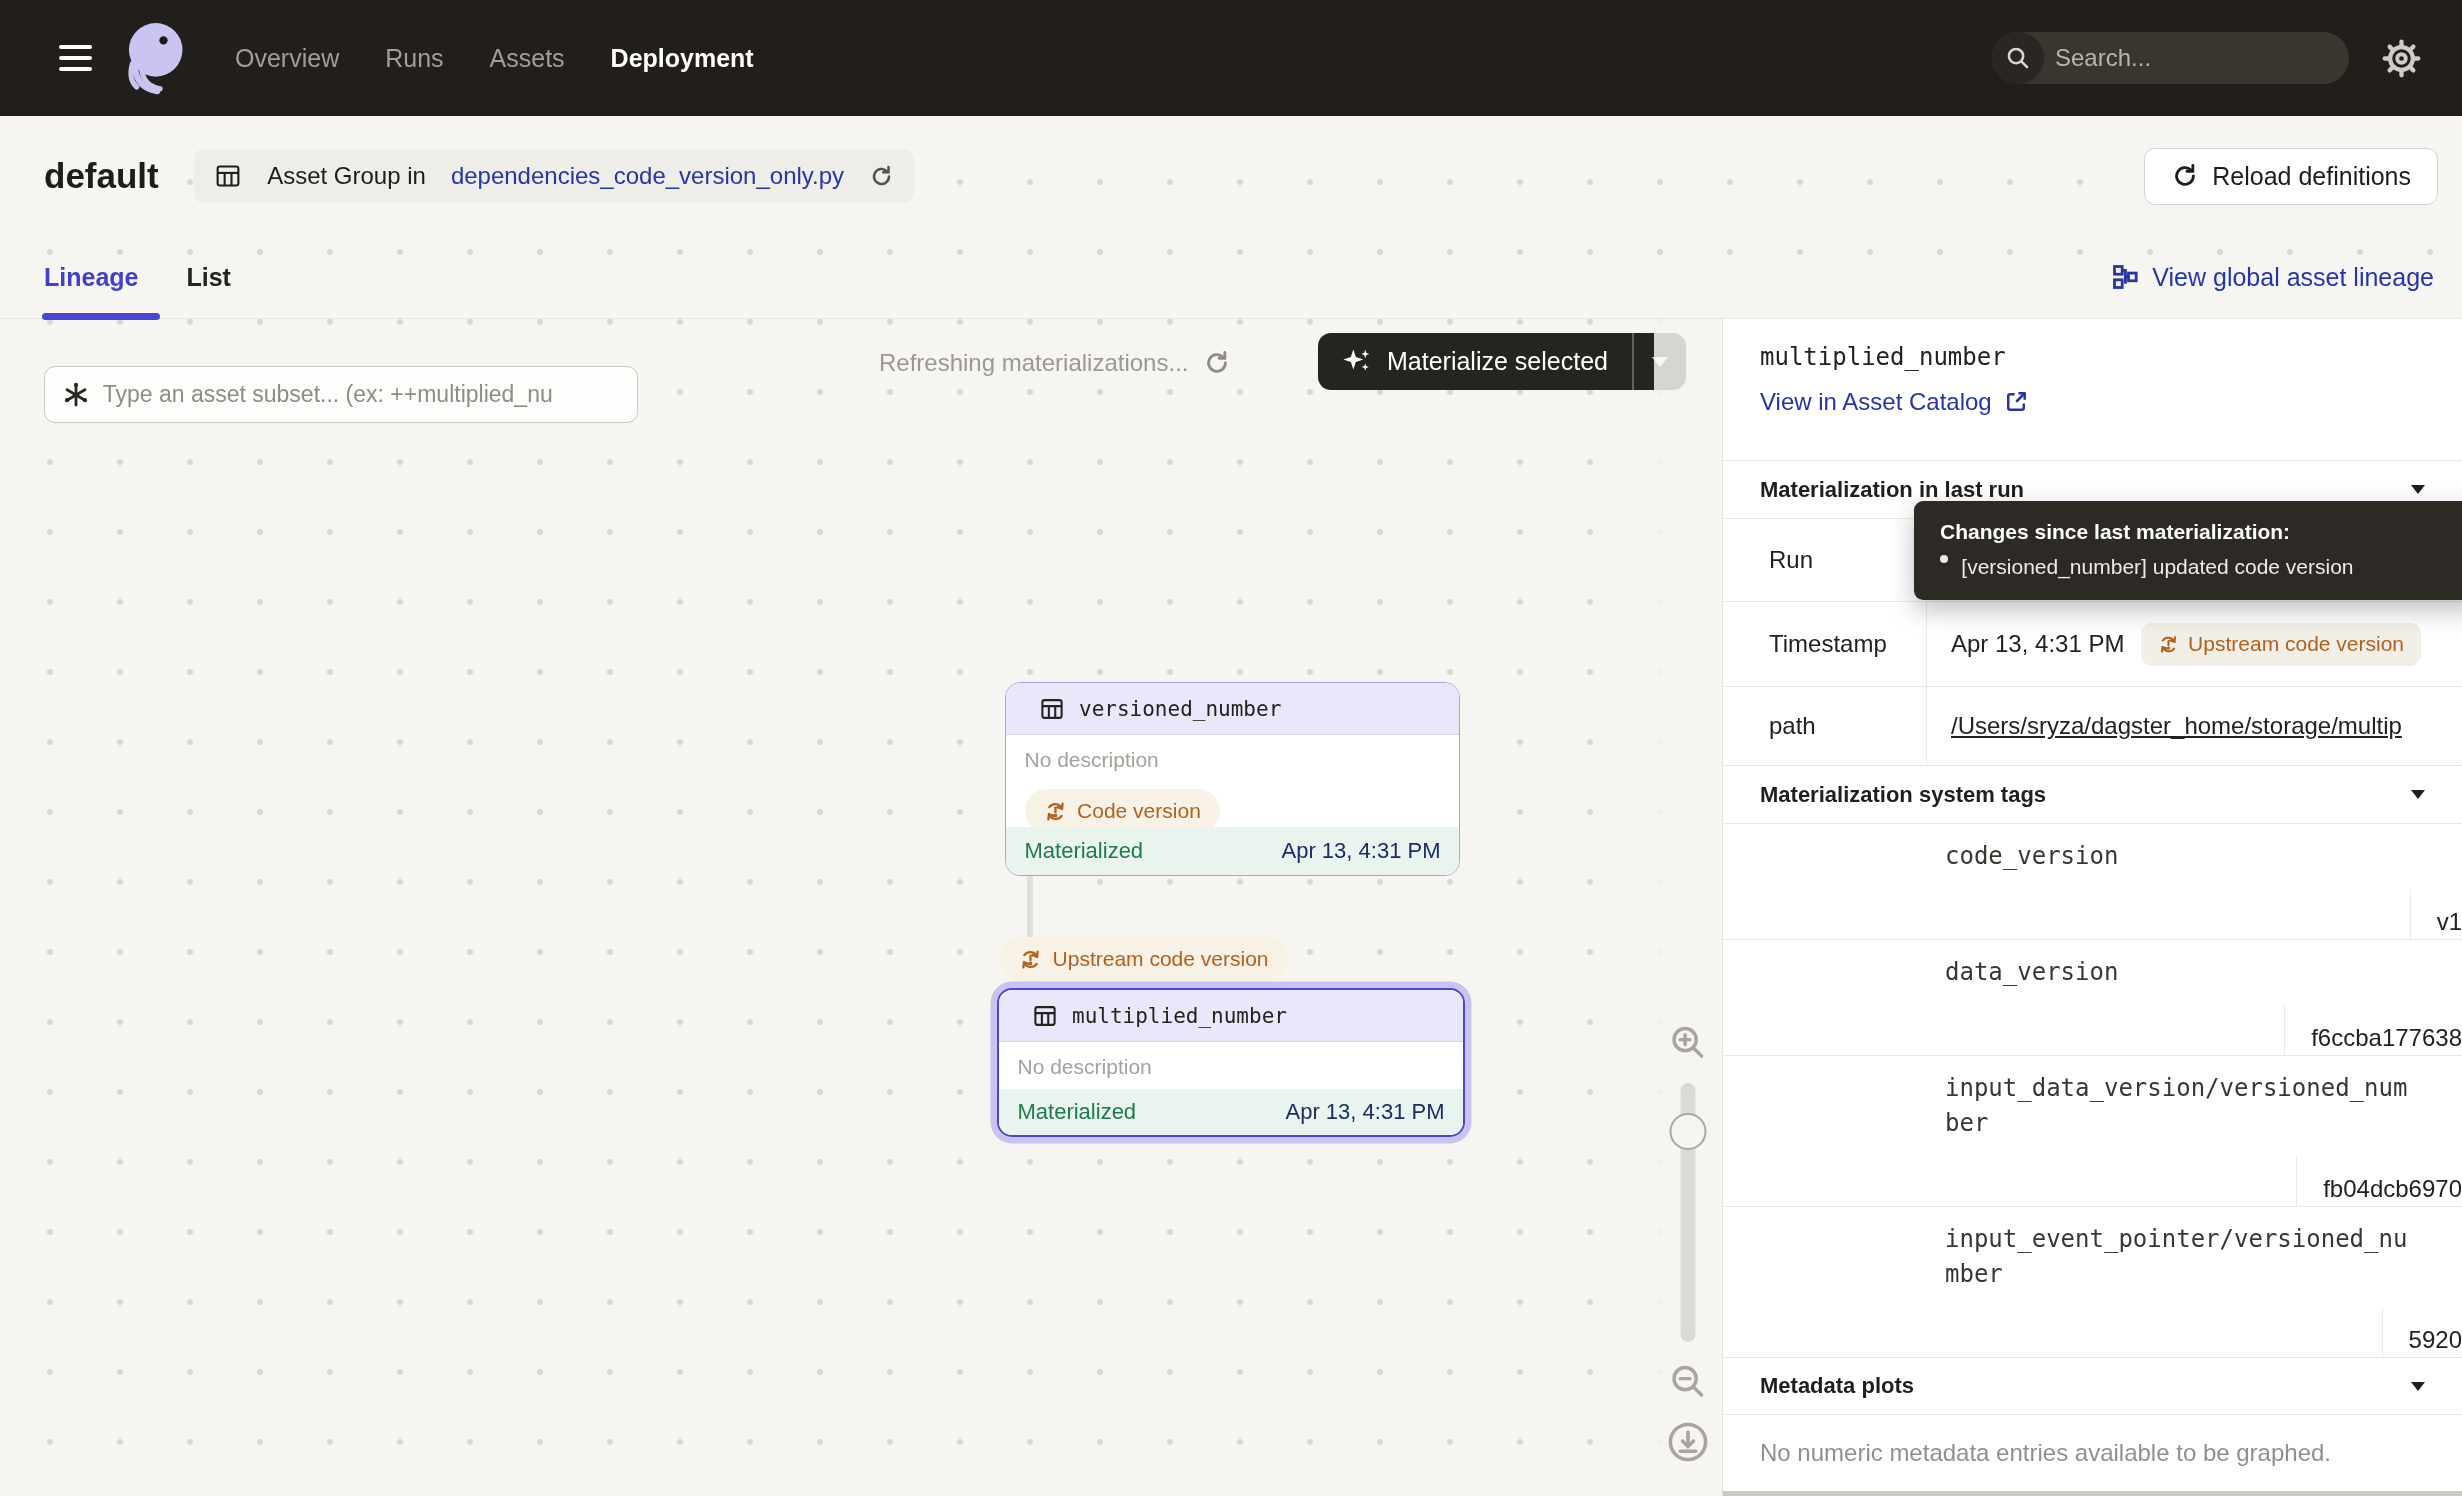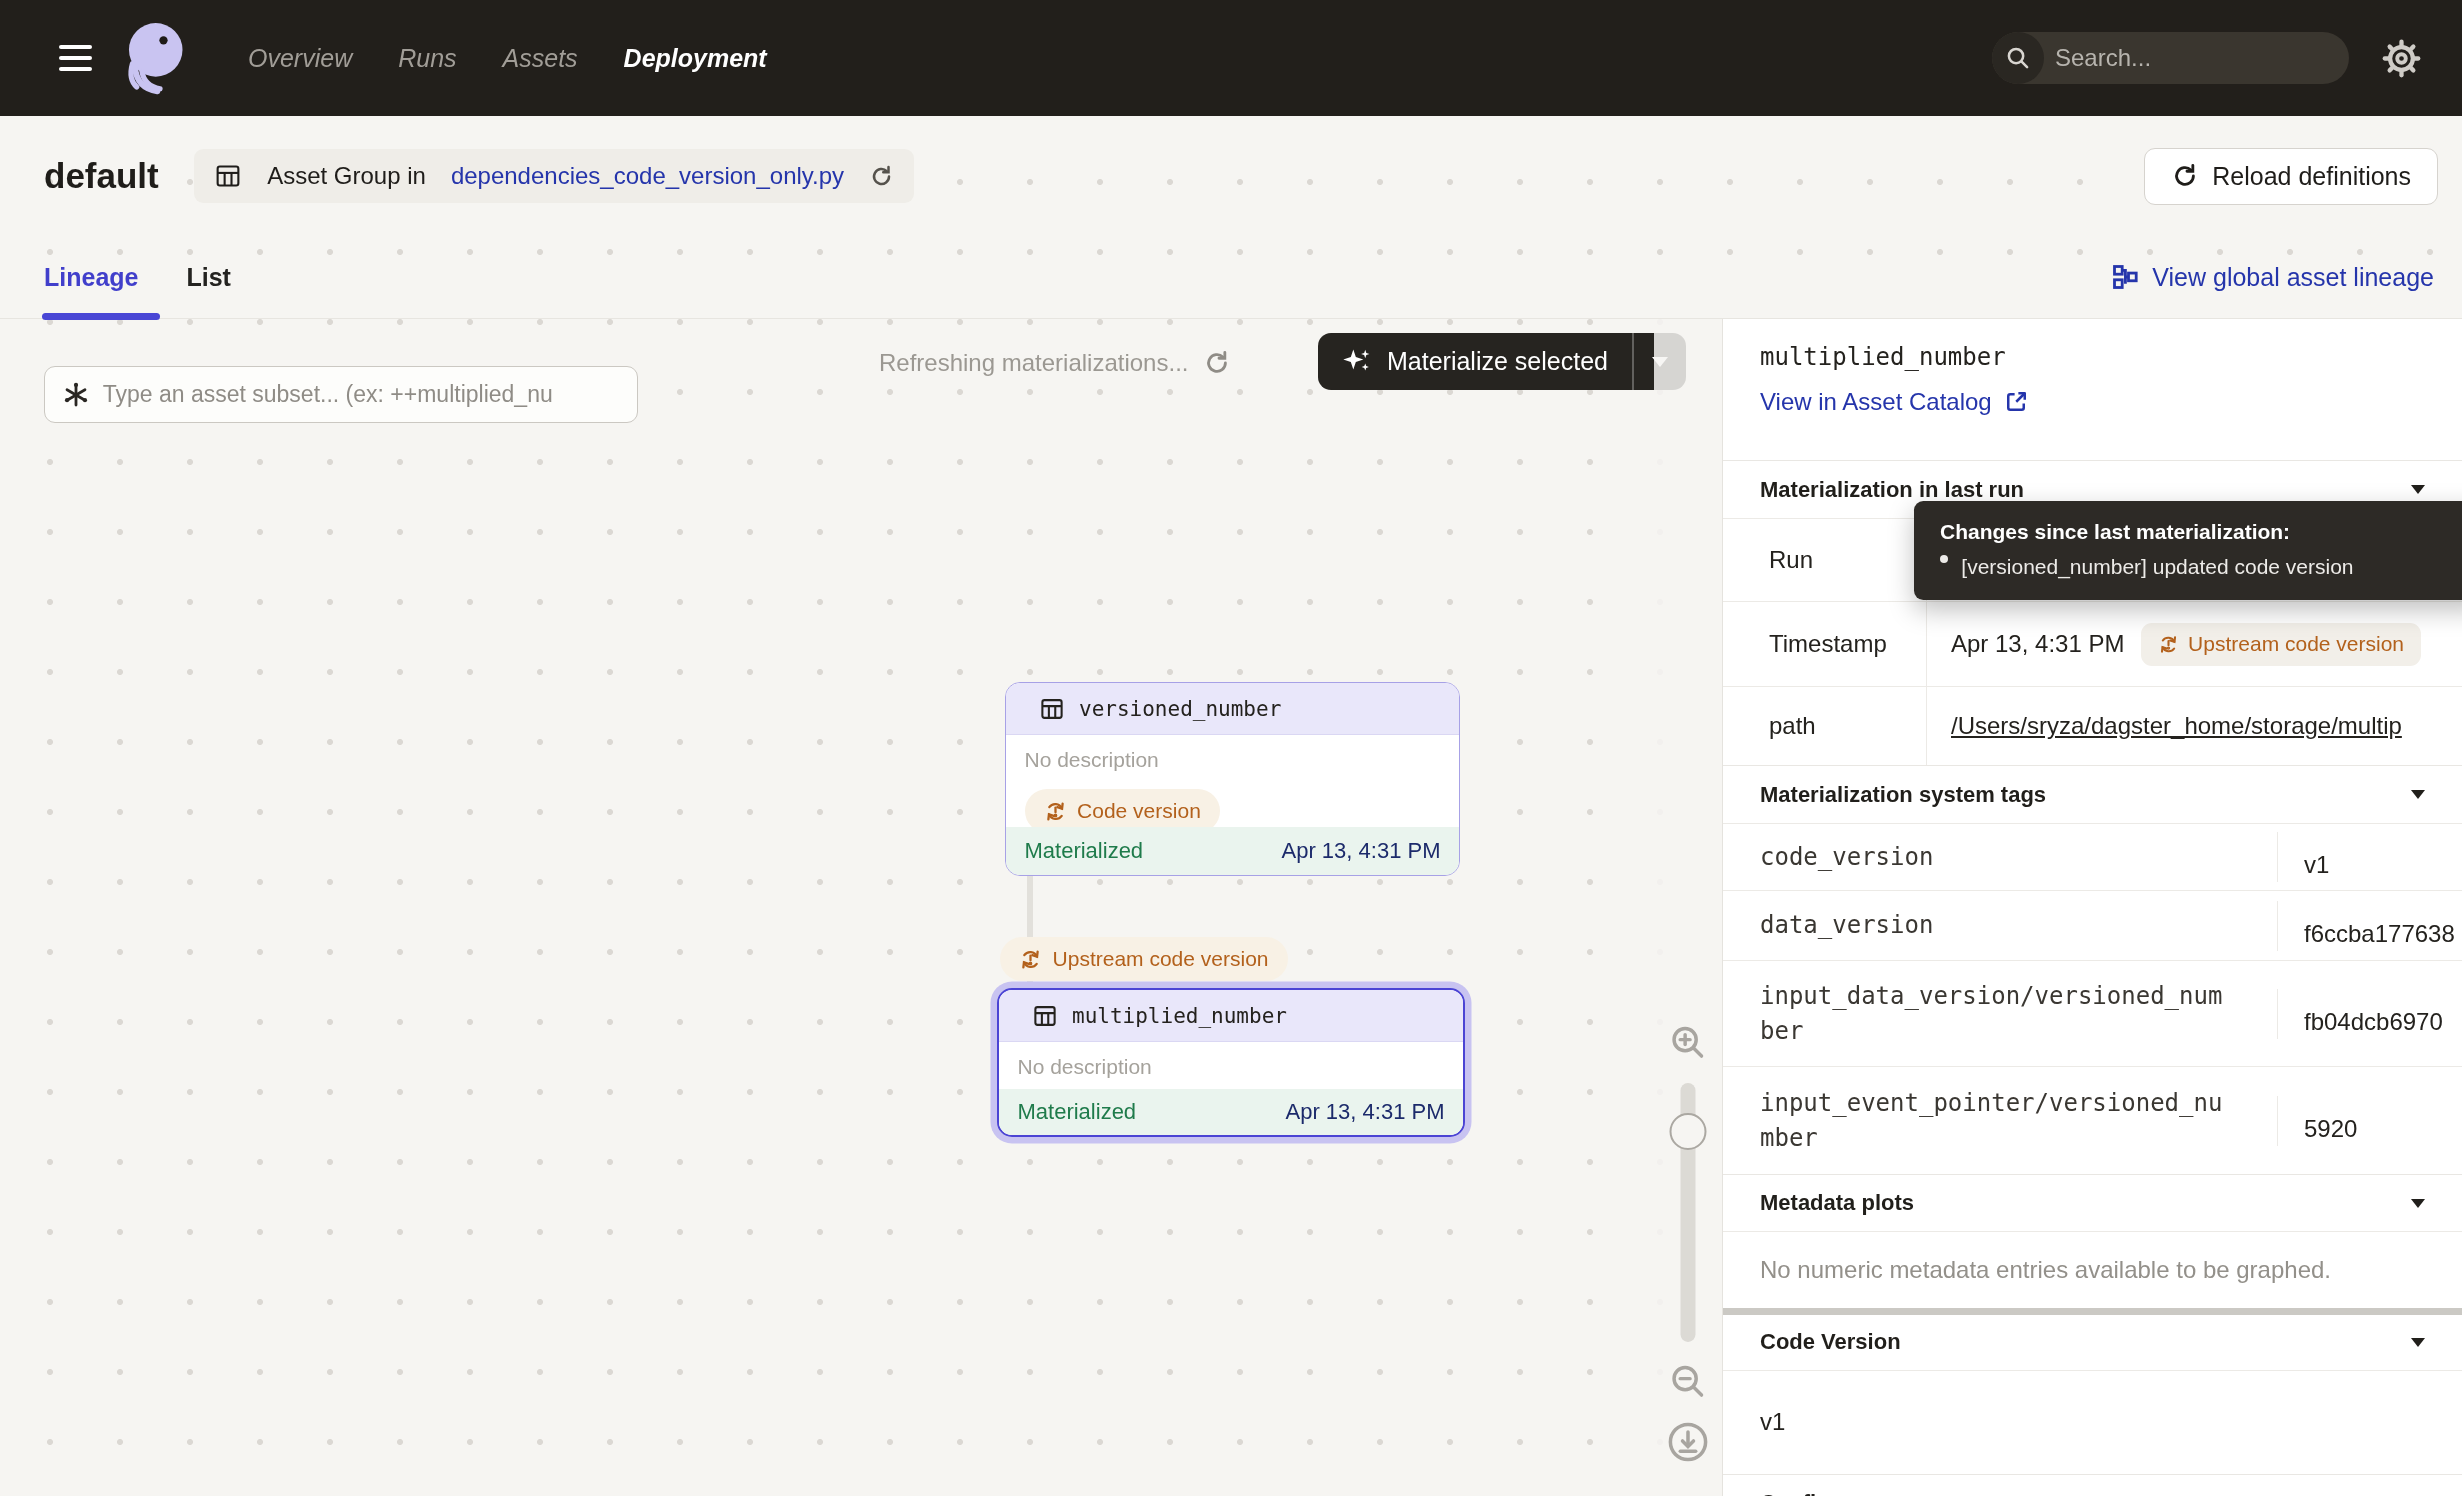--- a/index.html
+++ b/index.html
@@ -5,21 +5,21 @@
   * { box-sizing: border-box; margin: 0; padding: 0; }
   html, body { width: 2462px; height: 1497px; overflow: hidden; }
   body { font-family: "Liberation Sans", sans-serif; background: #F7F6F3; color: #211F1B; }
   .mono { font-family: "DejaVu Sans Mono", "Liberation Mono", monospace; }
 
   
   .topnav { height: 116px; background: #221F1B; display: flex; align-items: center; padding: 0 39px 0 59px; }
   .hamburger { display: flex; flex-direction: column; gap: 6.5px; cursor: pointer; }
   .hamburger div { width: 33px; height: 4.6px; border-radius: 2.8px; background: #FFFFFF; }
   .logo { margin-left: 24px; width: 76px; height: 85px; }
-  .nav-items { display: flex; align-items: center; gap: 46px; margin-left: 56px; font-style: italic; }
+  .nav-items { display: flex; align-items: center; gap: 46px; margin-left: 43px; }
   .nav-item { font-size: 25px; color: #A19D97; cursor: pointer; }
   .nav-item.active { color: #FFFFFF; font-weight: bold; }
   .topnav-right { margin-left: auto; display: flex; align-items: center; gap: 31px; }
   .search-pill { width: 357px; height: 52px; border-radius: 26px; background: #3A362F; display: flex; align-items: center; overflow: hidden; }
   .search-ic-circle { width: 52px; height: 52px; border-radius: 50%; background: #2A2722; display: flex; align-items: center; justify-content: center; flex: none; }
   .search-pill input { flex: 1; background: transparent; border: none; outline: none; color: #E8E6E2; font-size: 24px; padding-left: 11px; font-family: "Liberation Sans", sans-serif; }
   .search-pill input::placeholder { color: #B7B4AE; }
 
   
   .page { position: relative; height: 1381px; background-color: #F6F5F2;
@@ -87,21 +87,21 @@
   .catalog-link { margin-top: 16.7px; display: inline-flex; align-items: center; gap: 12px; color: #2535AB; font-size: 24px; cursor: pointer; }
   .sec-head { height: 58px; border-top: 1.9px solid #E9E7E3; display: flex; align-items: center; justify-content: space-between; padding: 0 37px; }
   .sec-head .t { font-size: 22px; font-weight: bold; color: #211F1B; }
   .sec-head .caret { color: #211F1B; }
   .trow { display: flex; border-top: 1.9px solid #ECEAE6; align-items: center; }
   .trow .lbl { width: 203px; flex: none; padding-left: 46px; font-size: 24px; color: #24221E; white-space: nowrap; }
   .trow .val { flex: 1; align-self: stretch; border-left: 1.9px solid #ECEAE6; display: flex; align-items: center; padding-left: 24px; font-size: 24px; color: #24221E; white-space: nowrap; overflow: hidden; }
   .row-run { height: 83px; } .row-ts { height: 85px; } .row-path { height: 79px; }
   .row-path .val a { color: #24221E; text-decoration: underline; }
   .ts-badge { margin-left: 16.7px; display: inline-flex; align-items: center; gap: 9.3px; height: 43px; border-radius: 11px; background: #F2EFE9; padding: 0 16.7px; color: #B3611C; font-size: 21px; }
-  .tagrow { display: flex; border-top: 1.9px solid #ECEAE6; align-items: center; }
+  .tagrow { display: flex; border-top: 1.9px solid #ECEAE6; align-items: flex-end; flex-direction: column; }
   .tagrow .k { width: 554px; flex: none; padding: 15px 49px 15px 37px; font-size: 24px; line-height: 35px; color: #3A3732; word-break: break-all; }
   .tagrow .v { flex: 1; border-left: 1.9px solid #ECEAE6; padding: 15px 0 0 26px; font-size: 24px; line-height: 35px; color: #24221E; white-space: nowrap; overflow: hidden; }
   .tagrow.h72 { min-height: 67px; } .tagrow.h76 { min-height: 70px; }
   .tagrow.h115 { min-height: 106px; } .tagrow.h117 { min-height: 108px; }
   .empty-row { border-top: 1.9px solid #ECEAE6; height: 77px; display: flex; align-items: center; padding: 0 37px; font-size: 24px; color: #93908A; }
   .thick-div { height: 6.5px; background: #CBC9C4; }
   .cv-head { border-top: none; height: 55px; }
   .cv-val { border-top: 1.9px solid #ECEAE6; height: 104px; display: flex; align-items: center; padding: 0 37px; font-size: 24px; color: #24221E; }
 
   

